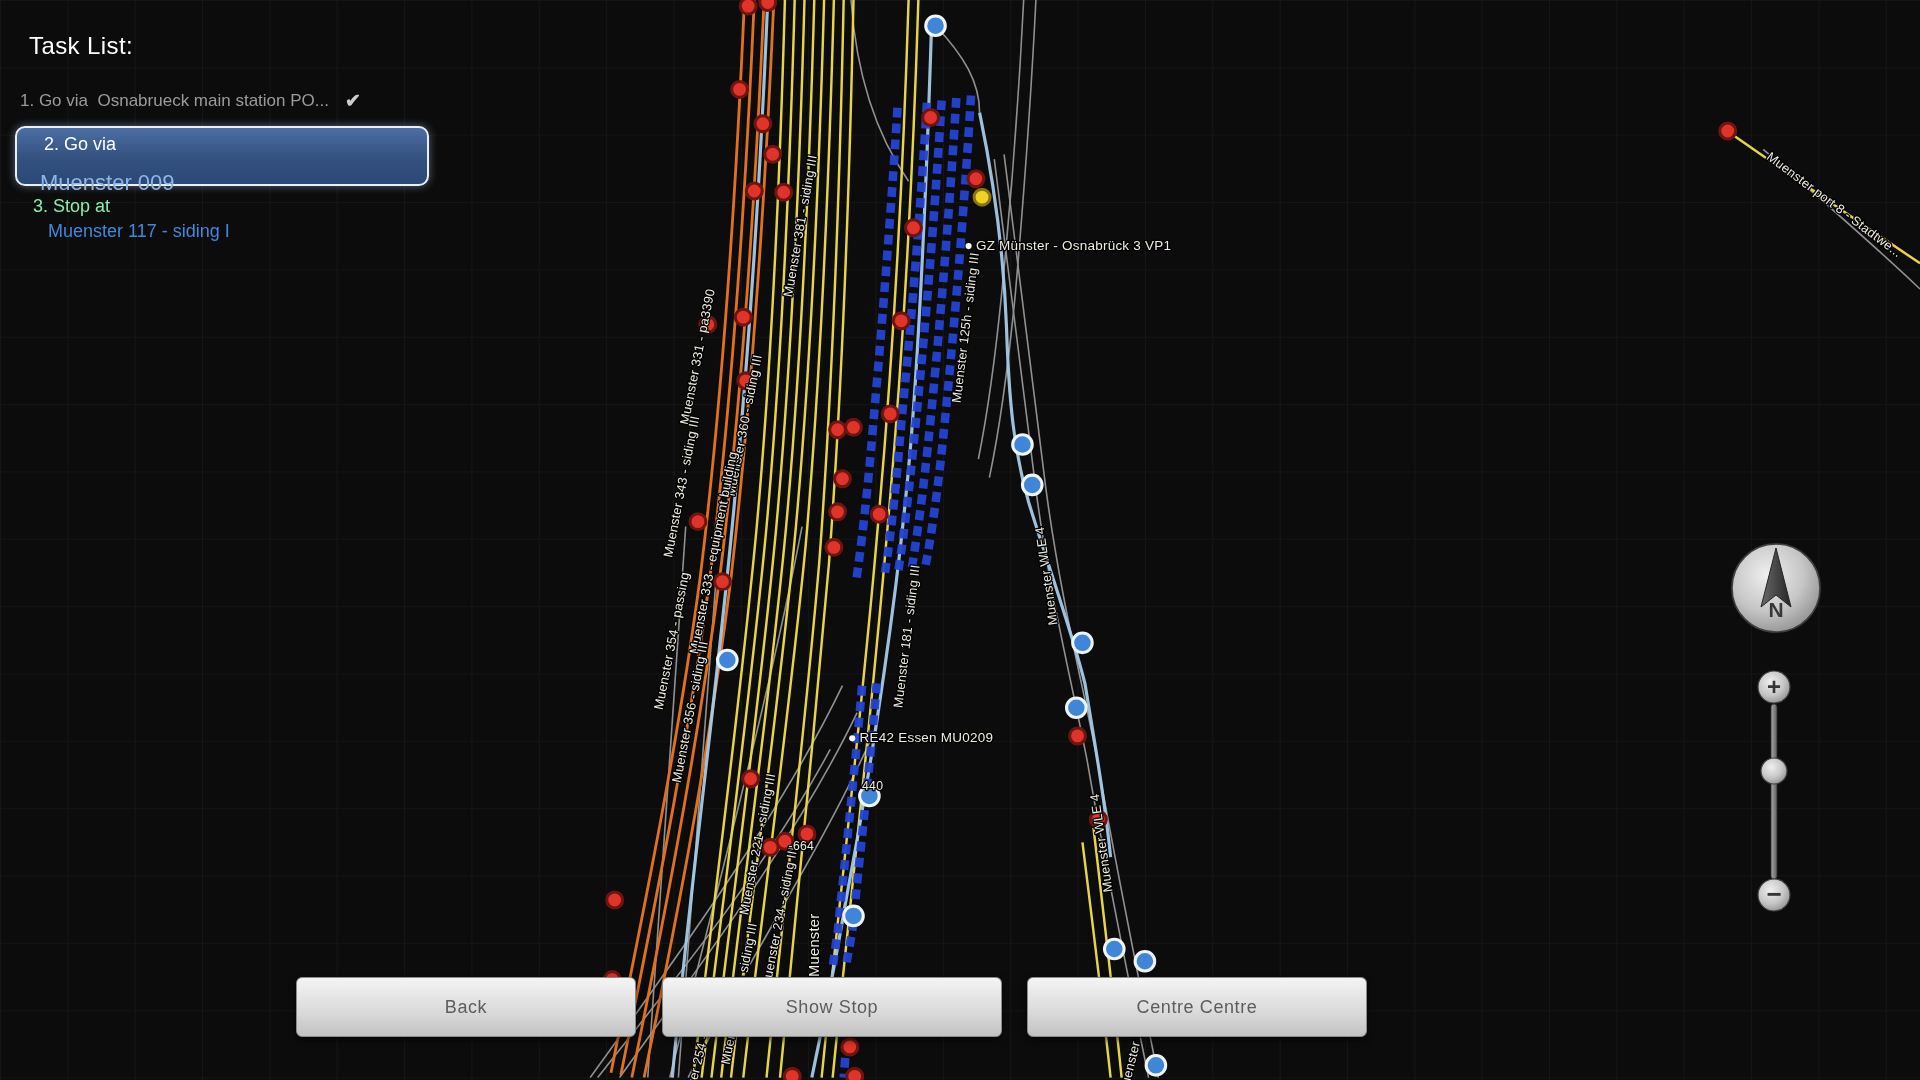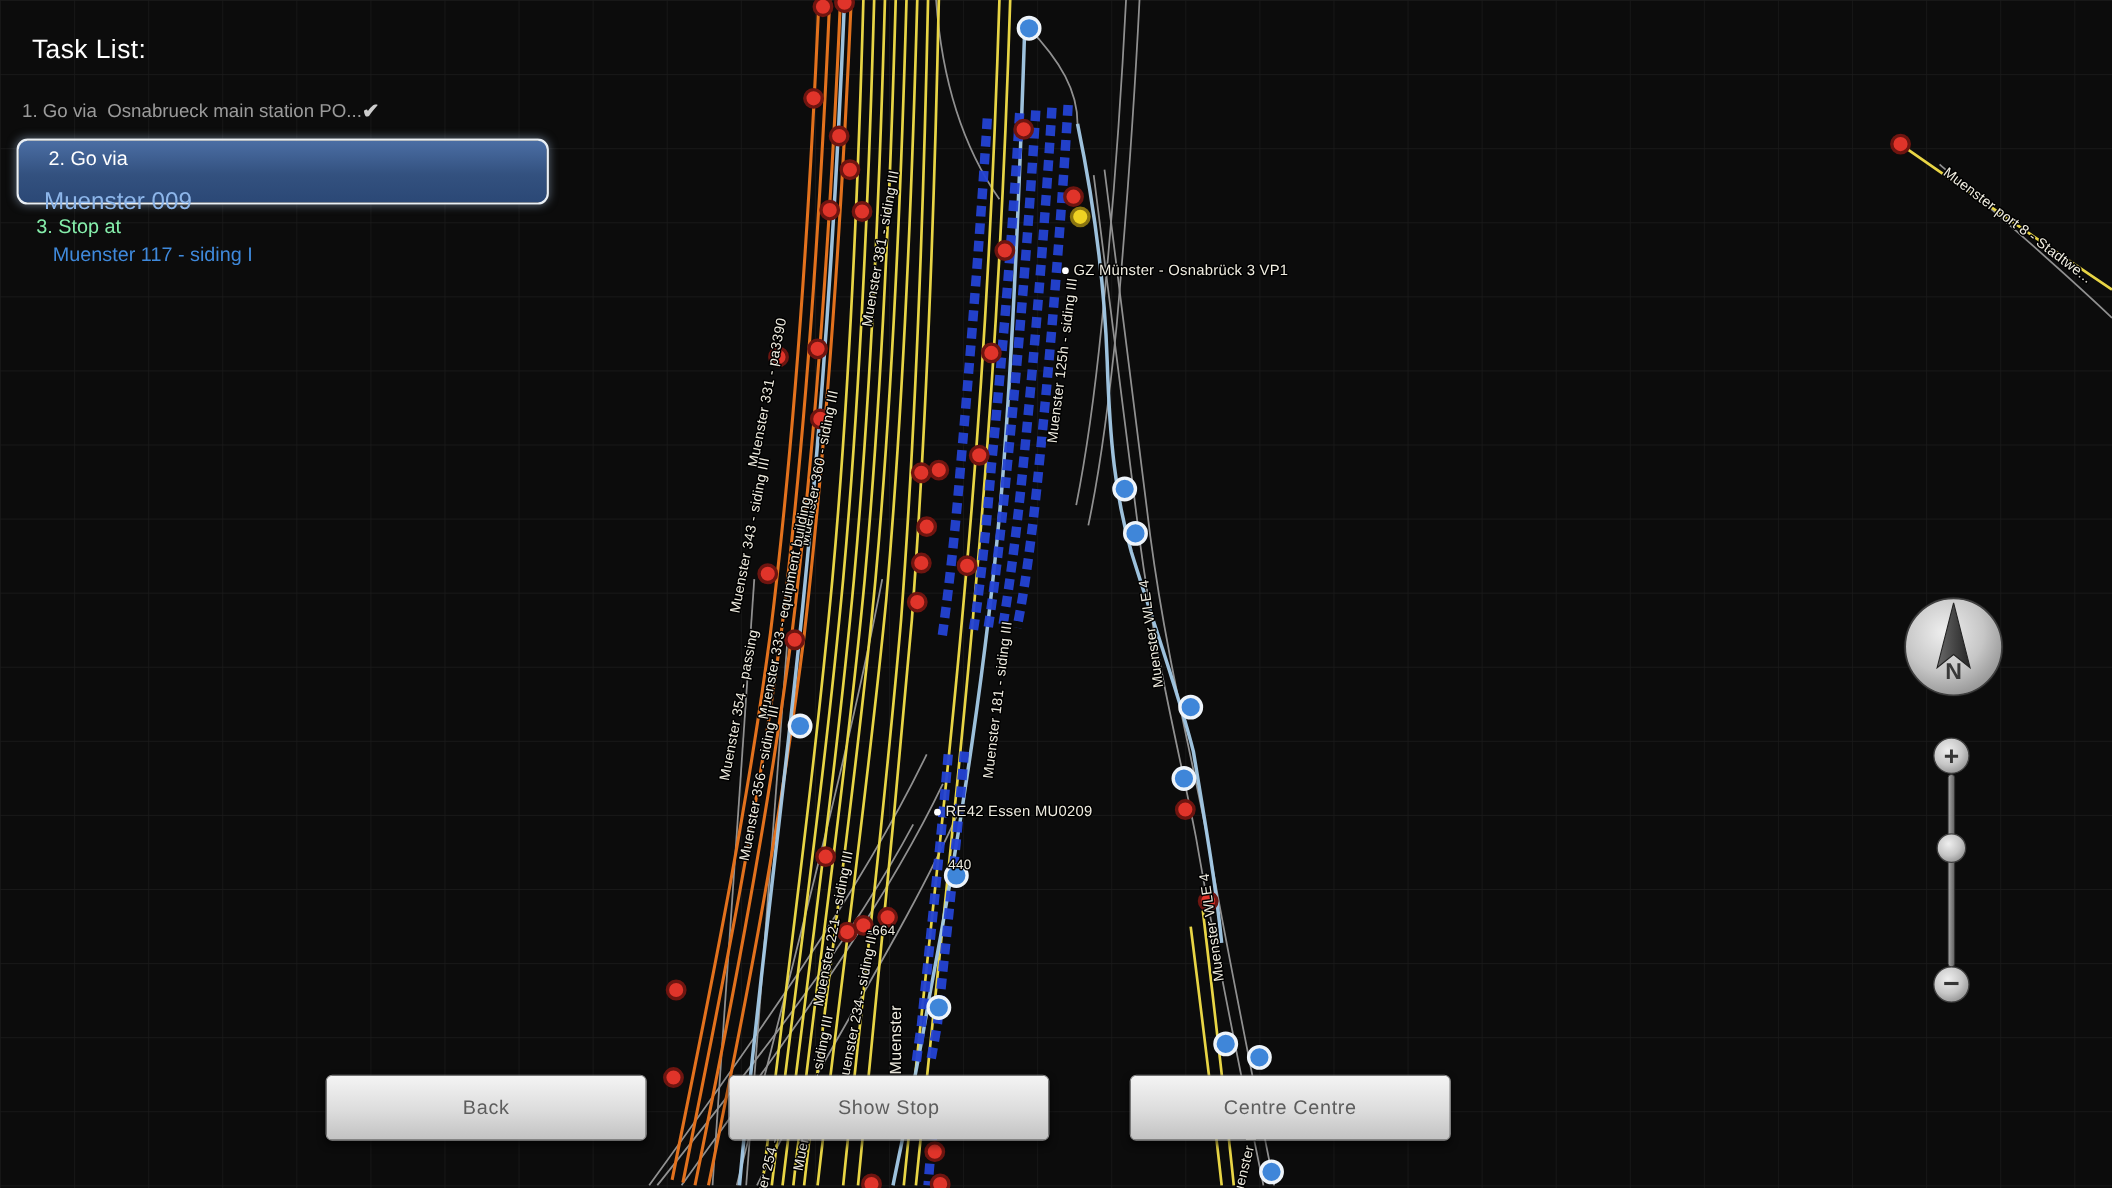--- a/index.html
+++ b/index.html
@@ -5,35 +5,35 @@
   *{margin:0;padding:0;box-sizing:border-box}
   html,body{width:1920px;height:1080px;background:#000}
   .screen{position:relative;width:1920px;height:1080px;background:#0c0c0c;overflow:hidden;
           font-family:"Liberation Sans",sans-serif;cursor:default}
   #map{position:absolute;left:0;top:0}
   .maplabel{font-family:"Liberation Sans",sans-serif;paint-order:stroke;stroke:#000;stroke-width:2.2px;
             stroke-linejoin:round;letter-spacing:.2px}
   
   .task-list{position:absolute;left:0;top:0;width:520px;height:260px}
   .tl-title{position:absolute;left:29px;top:32px;font-size:24px;color:#ffffff;letter-spacing:.4px}
-  .task-done{position:absolute;left:20px;top:89px;display:flex;align-items:center;
+  .task-done{position:absolute;left:20px;top:89px;display:flex;align-items:center;gap:16px;
              font-size:17px;color:#9b9b9b;cursor:pointer}
   .task-done .t-text{white-space:pre}
   .task-done .check{color:#cdcdcd;font-size:19px;font-weight:bold}
-  .task-active{position:absolute;left:15px;top:126px;width:484px;height:60px;
+  .task-active{position:absolute;left:15px;top:126px;width:414px;height:60px;
                border:2px solid #e9eff5;border-radius:10px;
                background:linear-gradient(180deg,#4b6ea4 0%,#33517f 55%,#2b4876 100%);
                box-shadow:0 0 9px rgba(170,195,230,.5);padding:6px 0 13px 27px;cursor:pointer}
   .task-active .l1{font-size:18px;color:#ffffff}
   .task-active .l2{font-size:22px;color:#8db6ea;margin-left:-4px;margin-top:15px}
   .task-pending{position:absolute;left:33px;top:196px;cursor:pointer}
   .task-pending .l1{font-size:18px;color:#86efac}
   .task-pending .l2{font-size:18px;color:#3f89db;margin-left:15px;margin-top:4px}
   
-  .btn{position:absolute;top:977px;width:292px;height:60px;border:1px solid #8b8b8b;border-radius:6px;
+  .btn{position:absolute;top:977px;width:340px;height:60px;border:1px solid #8b8b8b;border-radius:6px;
        background:linear-gradient(180deg,#f4f4f4 0%,#dcdcdc 55%,#c2c2c2 100%);
        color:#5d5d5d;font-size:18px;font-family:inherit;letter-spacing:.6px;cursor:pointer;
        box-shadow:0 3px 7px rgba(0,0,0,.6)}
   #btn-back{left:296px}
   #btn-show-task{left:662px}
   #btn-centre{left:1027px}
   
   .ctrl{position:absolute}
 </style>
 </head>

